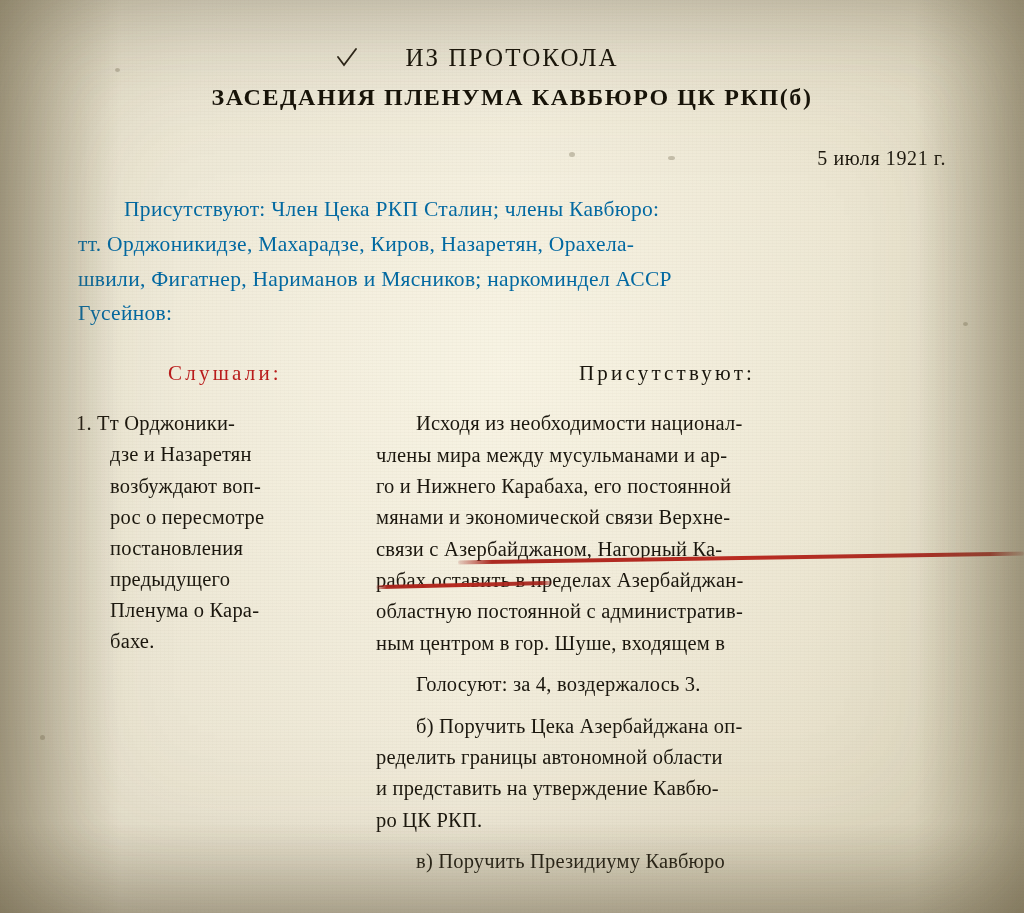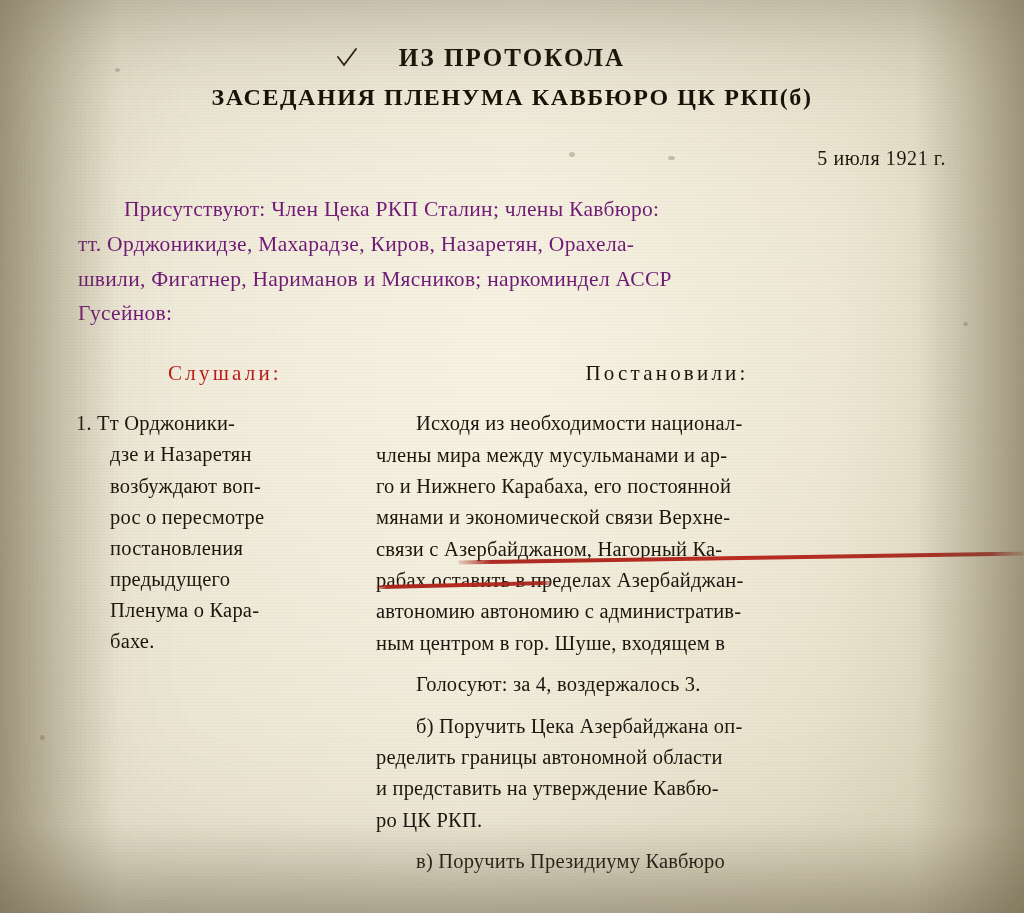--- a/index.html
+++ b/index.html
@@ -68,21 +68,21 @@
   }
 
   
   .doc-header {
     text-align: center;
     padding-top: 44px;
   }
   .title-line1 {
     font-size: 25px;
     letter-spacing: 2.1px;
-    font-weight: 700;
+    font-weight: 400;
     color: #171309;
     white-space: nowrap;
   }
   .title-line2 {
     font-size: 24px;
     letter-spacing: 1.6px;
     font-weight: 700;
     color: #171309;
     margin-top: 12px;
     white-space: nowrap;
@@ -104,21 +104,21 @@
     color: #1d180e;
   }
 
   
   .attendance {
     margin: 22px 82px 0 78px;
     font-size: 21.5px;
     line-height: 1.62;
     text-align: justify;
     letter-spacing: 0.3px;
-    color: #701a75;
+    color: #0369a1;
   }
   .attendance .ln {
     display: block;
     white-space: nowrap;
   }
   .attendance .ln.indent { text-indent: 46px; }
 
   
   .col-heads {
     display: flex;
@@ -216,21 +216,21 @@
 
     <div class="attendance">
       <span class="ln indent">Присутствуют: Член Цека РКП Сталин; члены Кавбюро:</span>
       <span class="ln">тт. Орджоникидзе, Махарадзе, Киров, Назаретян, Орахела-</span>
       <span class="ln">швили, Фигатнер, Нариманов и Мясников; наркоминдел АССР</span>
       <span class="ln">Гусейнов:</span>
     </div>
 
     <div class="col-heads">
       <div class="col-head-left">Слушали:</div>
-      <div class="col-head-right">Постановили:</div>
+      <div class="col-head-right">Присутствуют:</div>
     </div>
 
     <div class="cols">
 
       <div class="col-left">
         <span class="ln">1. Тт    Орджоники-</span>
         <span class="ln hang">дзе  и  Назаретян</span>
         <span class="ln hang">возбуждают воп-</span>
         <span class="ln hang">рос о пересмотре</span>
         <span class="ln hang">постановления</span>
@@ -241,21 +241,21 @@
 
       <div class="col-right">
 
         <div class="para">
           <span class="ln ind">Исходя из необходимости национал-</span>
           <span class="ln">члены мира между мусульманами и  ар-</span>
           <span class="ln">го и Нижнего Карабаха, его постоянной</span>
           <span class="ln">мянами и экономической связи Верхне-</span>
           <span class="ln">связи с Азербайджаном, Нагорный Ка-</span>
           <span class="ln">рабах оставить в пределах Азербайджан-</span>
-          <span class="ln">автономию автономию с административ-</span>
+          <span class="ln">областную постоянной с административ-</span>
           <span class="ln">ным центром в гор. Шуше, входящем в</span>
         </div>
 
         <div class="para">
           <span class="ln ind">Голосуют: за 4, воздержалось 3.</span>
         </div>
 
         <div class="para">
           <span class="ln ind">б) Поручить Цека Азербайджана оп-</span>
           <span class="ln">ределить границы автономной   области</span>

